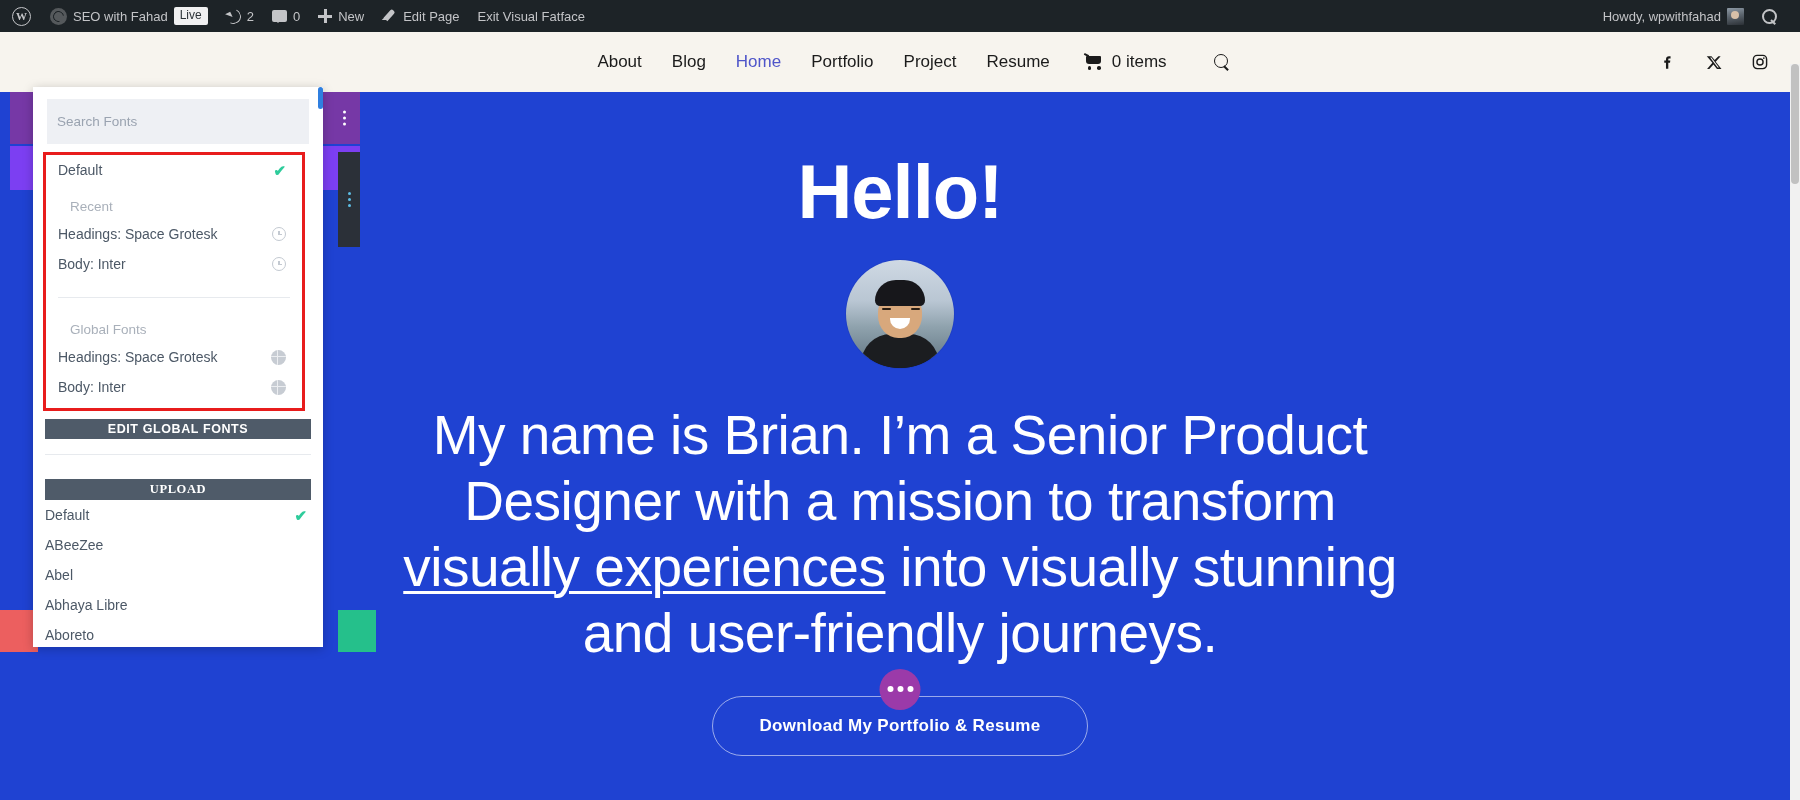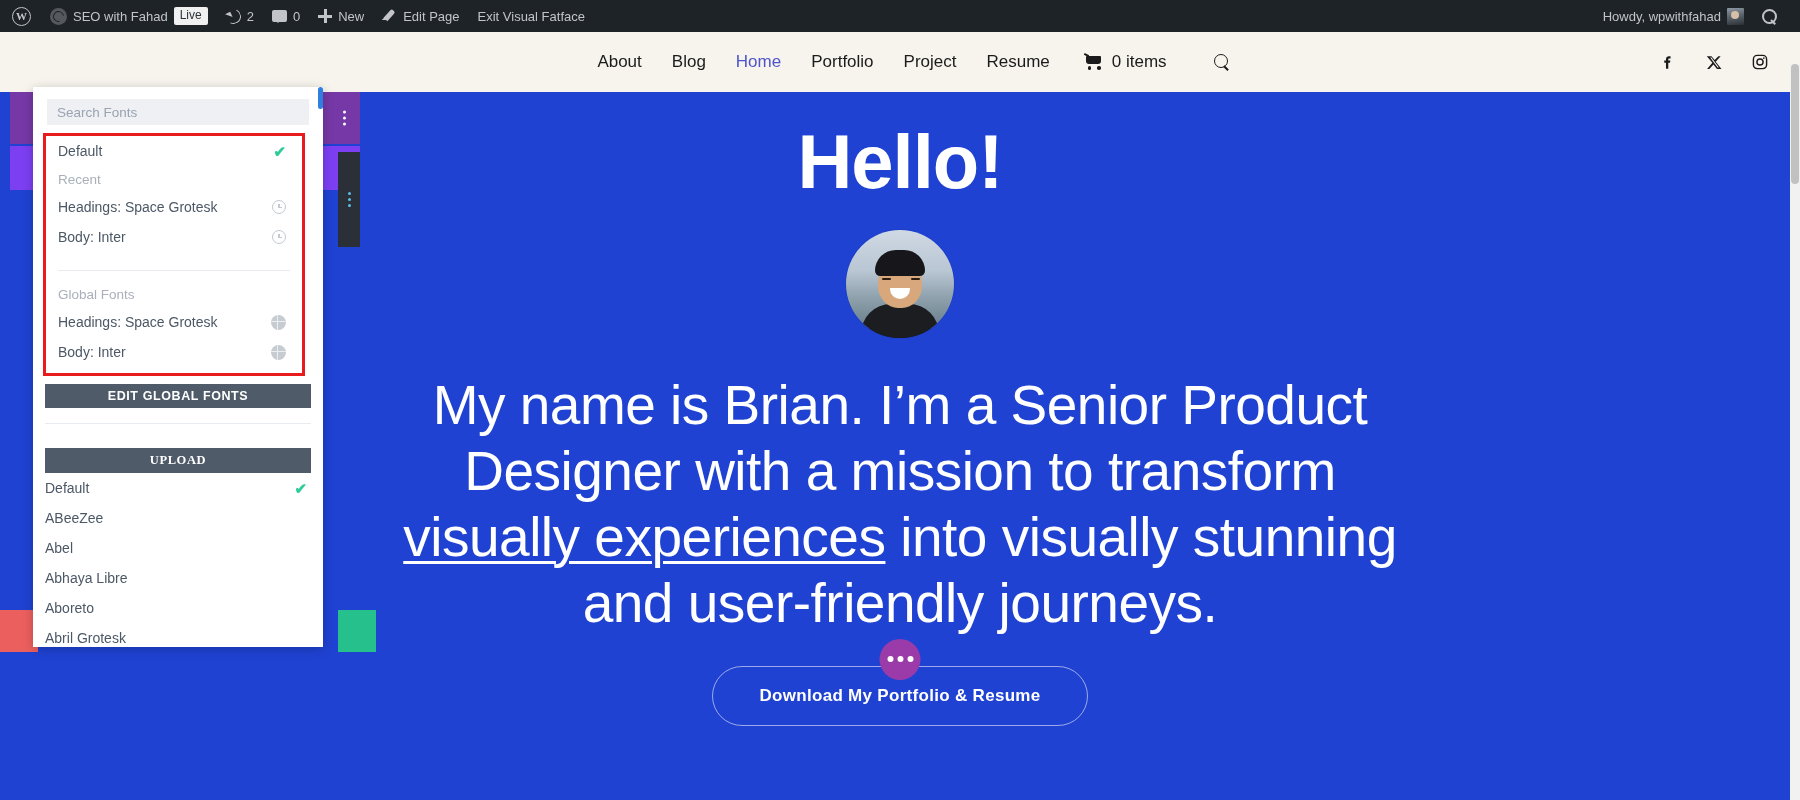--- a/index.html
+++ b/index.html
@@ -181,21 +181,21 @@
   
   #hero {
     position: relative;
     height: 708px;
     background: #1f42d2;
     overflow: hidden;
   }
   #hero-inner {
     position: absolute; left: 0; right: 0; top: 0;
     display: flex; flex-direction: column; align-items: center;
-    padding-top: 30px;
+    padding-top: 60px;
   }
   #hero-hello {
     color: #ffffff; font-size: 76px; font-weight: 700;
     letter-spacing: -1px; line-height: 1.05;
   }
   #hero-avatar {
     width: 108px; height: 108px; border-radius: 50%;
     margin-top: 28px;
     background:
       radial-gradient(circle at 50% 118%, #141414 0 30%, rgba(20,20,20,0) 31%),
@@ -297,21 +297,21 @@
     width: 290px; height: 560px;
     background: #ffffff;
     box-shadow: 0 2px 10px rgba(0,0,0,0.22);
     z-index: 1000;
     display: flex; flex-direction: column;
     font-size: 14px; color: #4c5866;
     overflow: hidden;
   }
   #font-search-wrap { padding: 12px 14px 8px; }
   #font-search {
-    width: 100%; height: 26px;
+    width: 100%; height: 45px;
     background: #eef0f4; border: none; outline: none;
     padding: 0 10px; font-size: 13.5px; color: #5a6575;
     font-family: "Liberation Sans", sans-serif;
   }
   #font-search::placeholder { color: #9aa3b0; }
 
   #highlight-box {
     margin: 0 0 0 10px;
     width: 262px;
     border: 3px solid #e81c1c;
@@ -319,21 +319,21 @@
   }
   .font-row {
     height: 30px; display: flex; align-items: center;
     padding: 0 16px 0 12px; cursor: pointer;
     justify-content: space-between;
     color: #4c5866; font-size: 14px;
   }
   .font-row .lbl { white-space: nowrap; }
   .group-label {
     height: 26px; display: flex; align-items: center;
-    padding-left: 12px; color: #a9b0ba; font-size: 13.5px;
+    padding-left: 24px; color: #a9b0ba; font-size: 13.5px; margin-top: 8px;
   }
   .check {
     color: #2ecc9b; font-size: 15px; font-weight: bold; line-height: 1;
   }
   .icon-clock {
     width: 14px; height: 14px; border-radius: 50%;
     border: 1.4px solid #c3c9d1; position: relative;
   }
   .icon-clock::before {
     content: ""; position: absolute; left: 5.2px; top: 2.5px;

